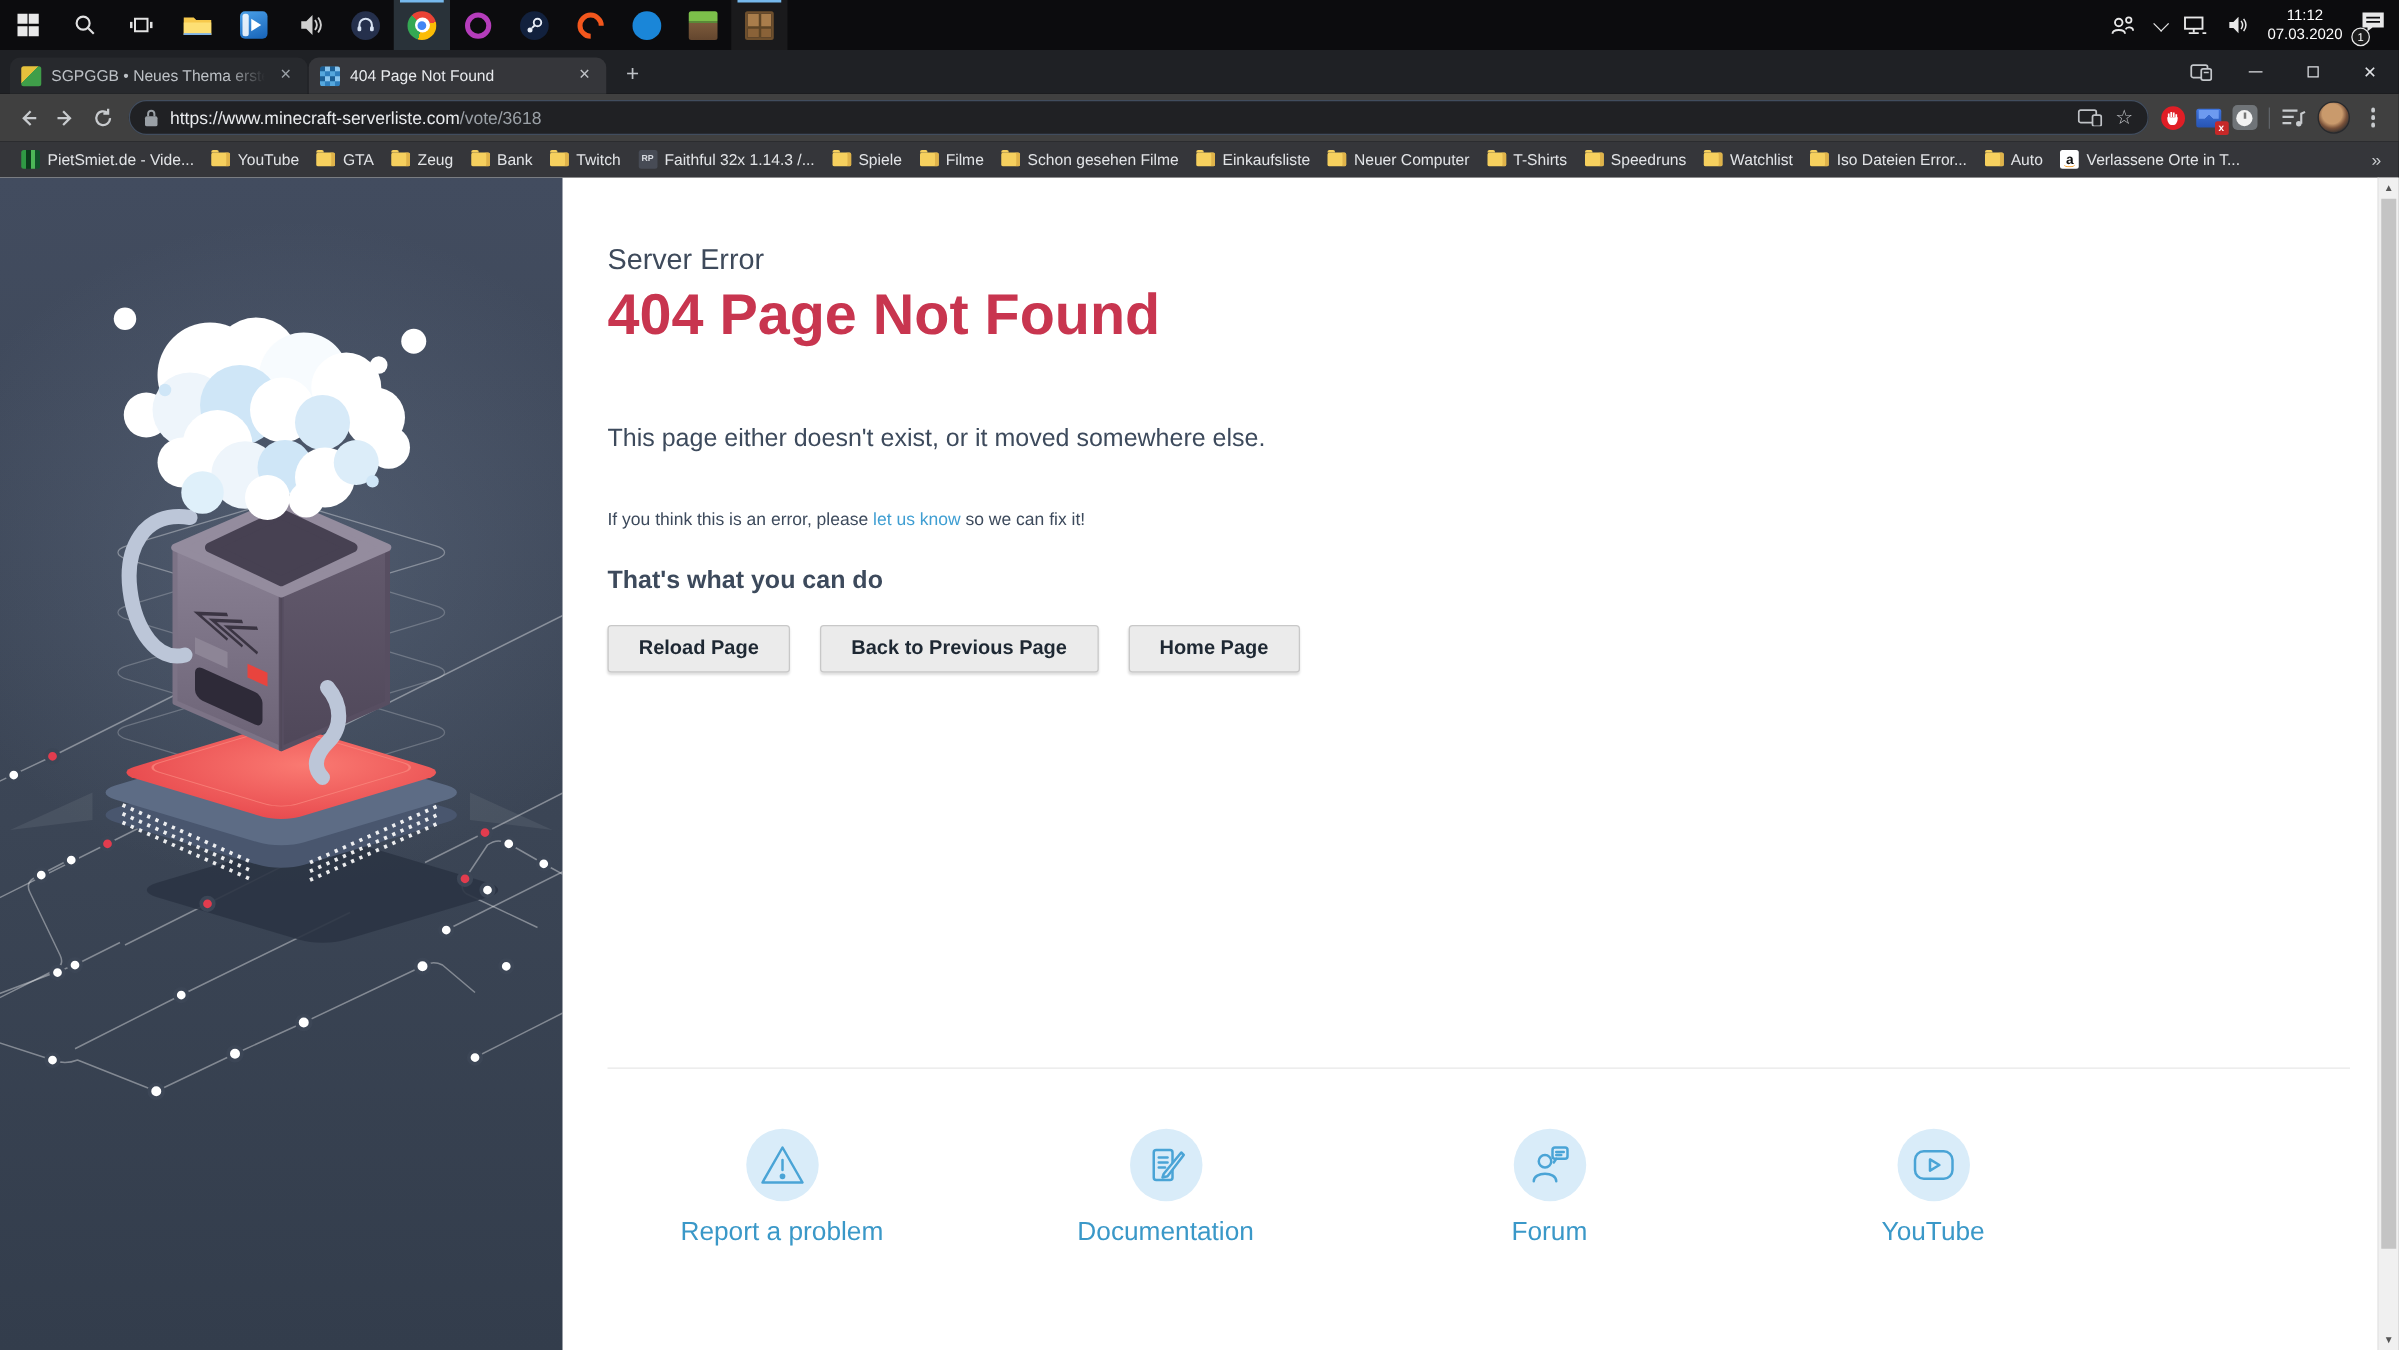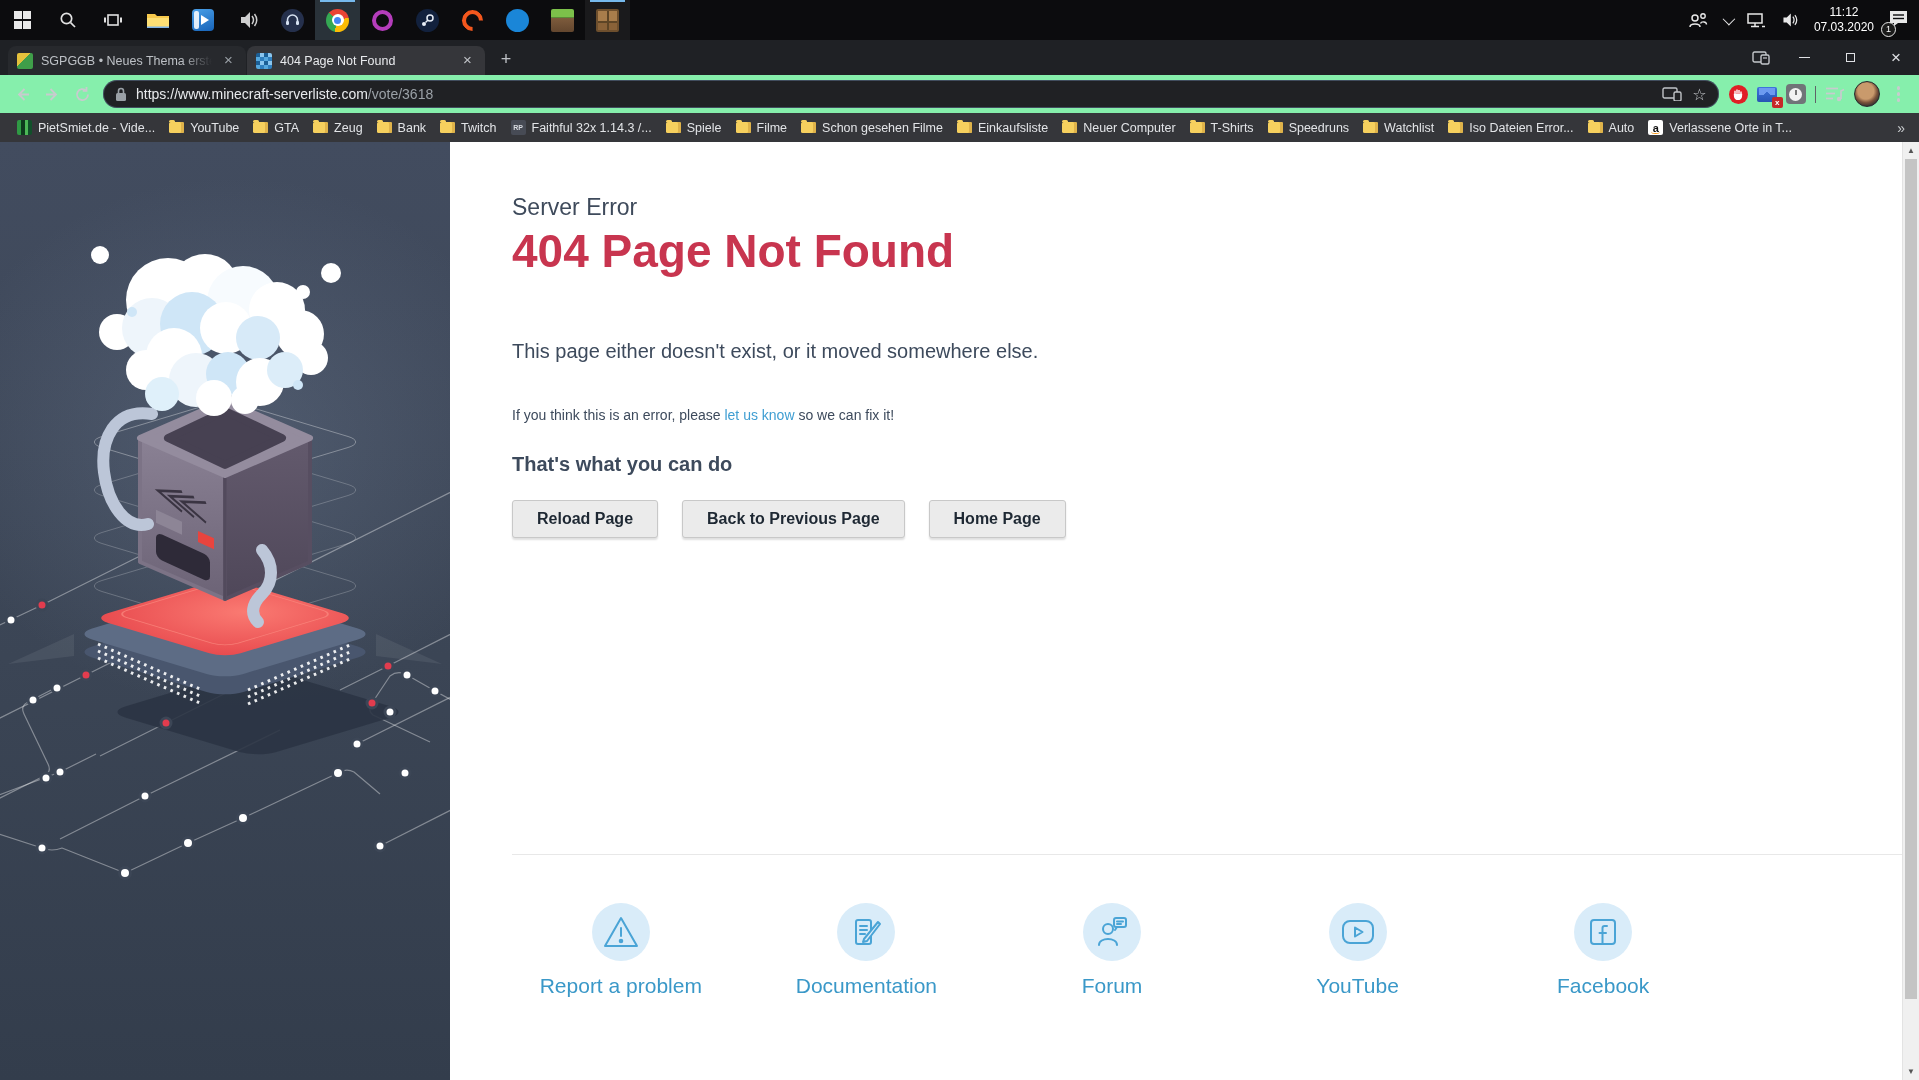--- a/index.html
+++ b/index.html
@@ -74,21 +74,21 @@
             display:flex; align-items:center; justify-content:center; border-radius:50%; }
   .strip-right { margin-left:auto; display:flex; align-items:stretch; height:35px; }
   .sidepanel { width:40px; display:flex; align-items:center; justify-content:center; }
   .wctl { width:46px; display:flex; align-items:center; justify-content:center; color:#dfe1e5; }
   .wctl.close-b { font-size:17px; }
   .min-glyph { width:11px; border-top:1.4px solid #dfe1e5; }
   .restore-glyph { width:9px; height:9px; border:1.2px solid #dfe1e5; position:relative; }
   .restore-glyph::before { content:""; position:absolute; left:2px; bottom:2px; width:9px; height:9px;
             border:1.2px solid #dfe1e5; border-bottom:none; border-left:none; opacity:0; }
 
-  .toolbar { height:38px; background:#86efac; display:flex; align-items:center; padding:0 7px; }
+  .toolbar { height:38px; background:#404040; display:flex; align-items:center; padding:0 7px; }
   .navbtn { width:30px; height:30px; display:flex; align-items:center; justify-content:center;
             border-radius:50%; flex:none; }
   .omnibox { flex:1; height:28px; background:#202124; border-radius:14px; margin:0 6px;
              display:flex; align-items:center; padding:0 12px; font-size:14px; color:#e8eaed;
              box-shadow:inset 0 0 0 1px rgba(120,150,190,.38); }
   .url-host { color:#e8eaed; }
   .url-path { color:#9aa0a6; }
   .omni-right { margin-left:auto; display:flex; align-items:center; gap:10px; color:#c0c3c7; }
   .star { font-size:16px; color:#c0c3c7; }
   .extrow { display:flex; align-items:center; gap:9px; padding:0 4px; }
@@ -128,21 +128,21 @@
   .fav-az::after { content:""; position:absolute; bottom:1.5px; left:3px; width:9px; height:4px;
             border-bottom:1.5px solid #f7991c; border-radius:50%; }
   .bm-chevron { margin-left:auto; color:#c8cbce; font-size:14px; padding:0 4px; }
 
   
   .content { flex:1; display:flex; background:#fff; position:relative; overflow:hidden; }
   .sidebar { width:450px; flex:none; position:relative; overflow:hidden;
       background:radial-gradient(ellipse 430px 380px at 235px 300px,rgba(125,140,165,.28),transparent 70%),
                  linear-gradient(180deg,#424c5f 0%,#3b4555 55%,#333d4c 100%); }
   .sidebar svg { position:absolute; inset:0; }
-  .main { flex:1; padding:52px 0 0 36px; color:#3d4a5c;margin-left:26px; }
+  .main { flex:1; padding:52px 0 0 36px; color:#3d4a5c; }
   .kicker { font-size:23px; line-height:26px; color:#3e4a5b; }
   .title404 { font-size:46px; line-height:54px; font-weight:bold; color:#c8354f; margin-top:4px; }
   .msg { font-size:20px; margin-top:62px; }
   .errline { font-size:14px; margin-top:44px; }
   .errline a { color:#3f9ed2; text-decoration:none; }
   .cando { font-size:20px; font-weight:600; margin-top:30px; }
   .btnrow { display:flex; gap:24px; margin-top:24px; }
   .btn { background:#ebebeb; border:1px solid #c8c8c8; border-radius:3px; padding:9px 24px;
          font-size:16px; font-weight:600; color:#1e2833; box-shadow:0 2px 2px rgba(0,0,0,.13);
          font-family:inherit; }
@@ -633,30 +633,20 @@
         </div>
         <div class="fcol">
           <span class="fico">
             <svg width="34" height="26" viewBox="0 0 34 26" fill="none" stroke="#4aa4d6" stroke-width="2" stroke-linejoin="round" stroke-linecap="round">
               <rect x="2" y="2" width="30" height="22" rx="7"></rect>
                 <path d="M14 8.5 L21.5 13 L14 17.5 Z"></path>
             </svg>
           </span>
           <a href="#" class="flabel">YouTube</a>
         </div>
-        <div class="fcol">
-          <span class="fico">
-            <svg width="30" height="30" viewBox="0 0 30 30" fill="none" stroke="#4aa4d6" stroke-width="2" stroke-linejoin="round" stroke-linecap="round">
-              <rect x="3" y="3" width="24" height="24" rx="3"></rect>
-              <path d="M19 9 h-2.5 q-2 0 -2 2 v16"></path>
-                <line x1="11.5" y1="16" x2="18" y2="16"></line>
-            </svg>
-          </span>
-          <a href="#" class="flabel">Facebook</a>
-        </div>
       </div>
     </div>
 
     <div class="scrollbar">
       <div class="sb-arrow">▲</div>
       <div class="sb-thumb"></div>
       <div class="sb-arrow sb-down">▼</div>
     </div>
   </div>
 </div>

